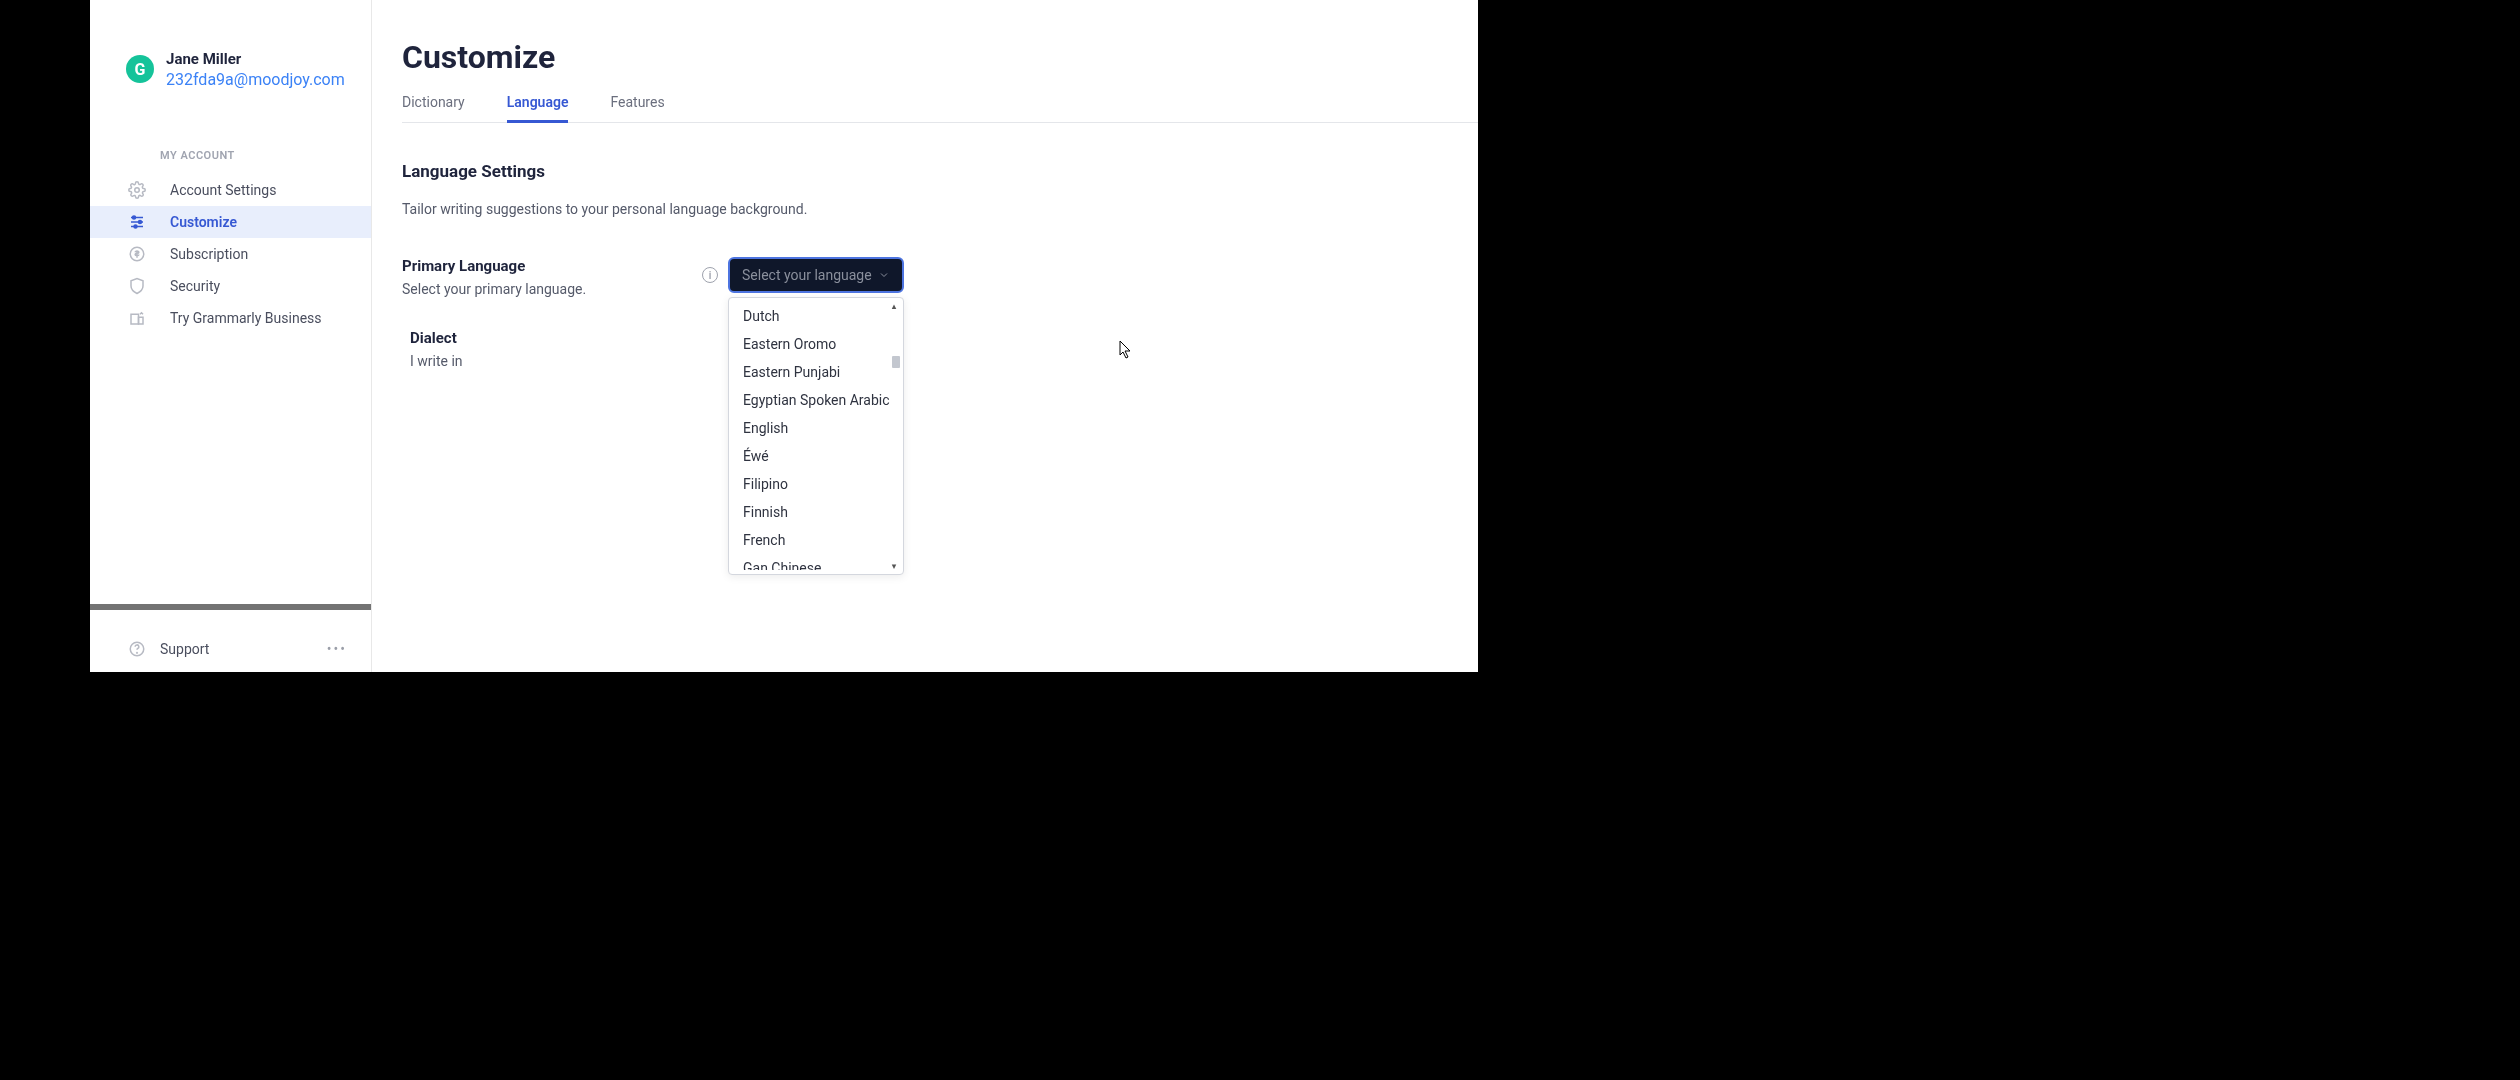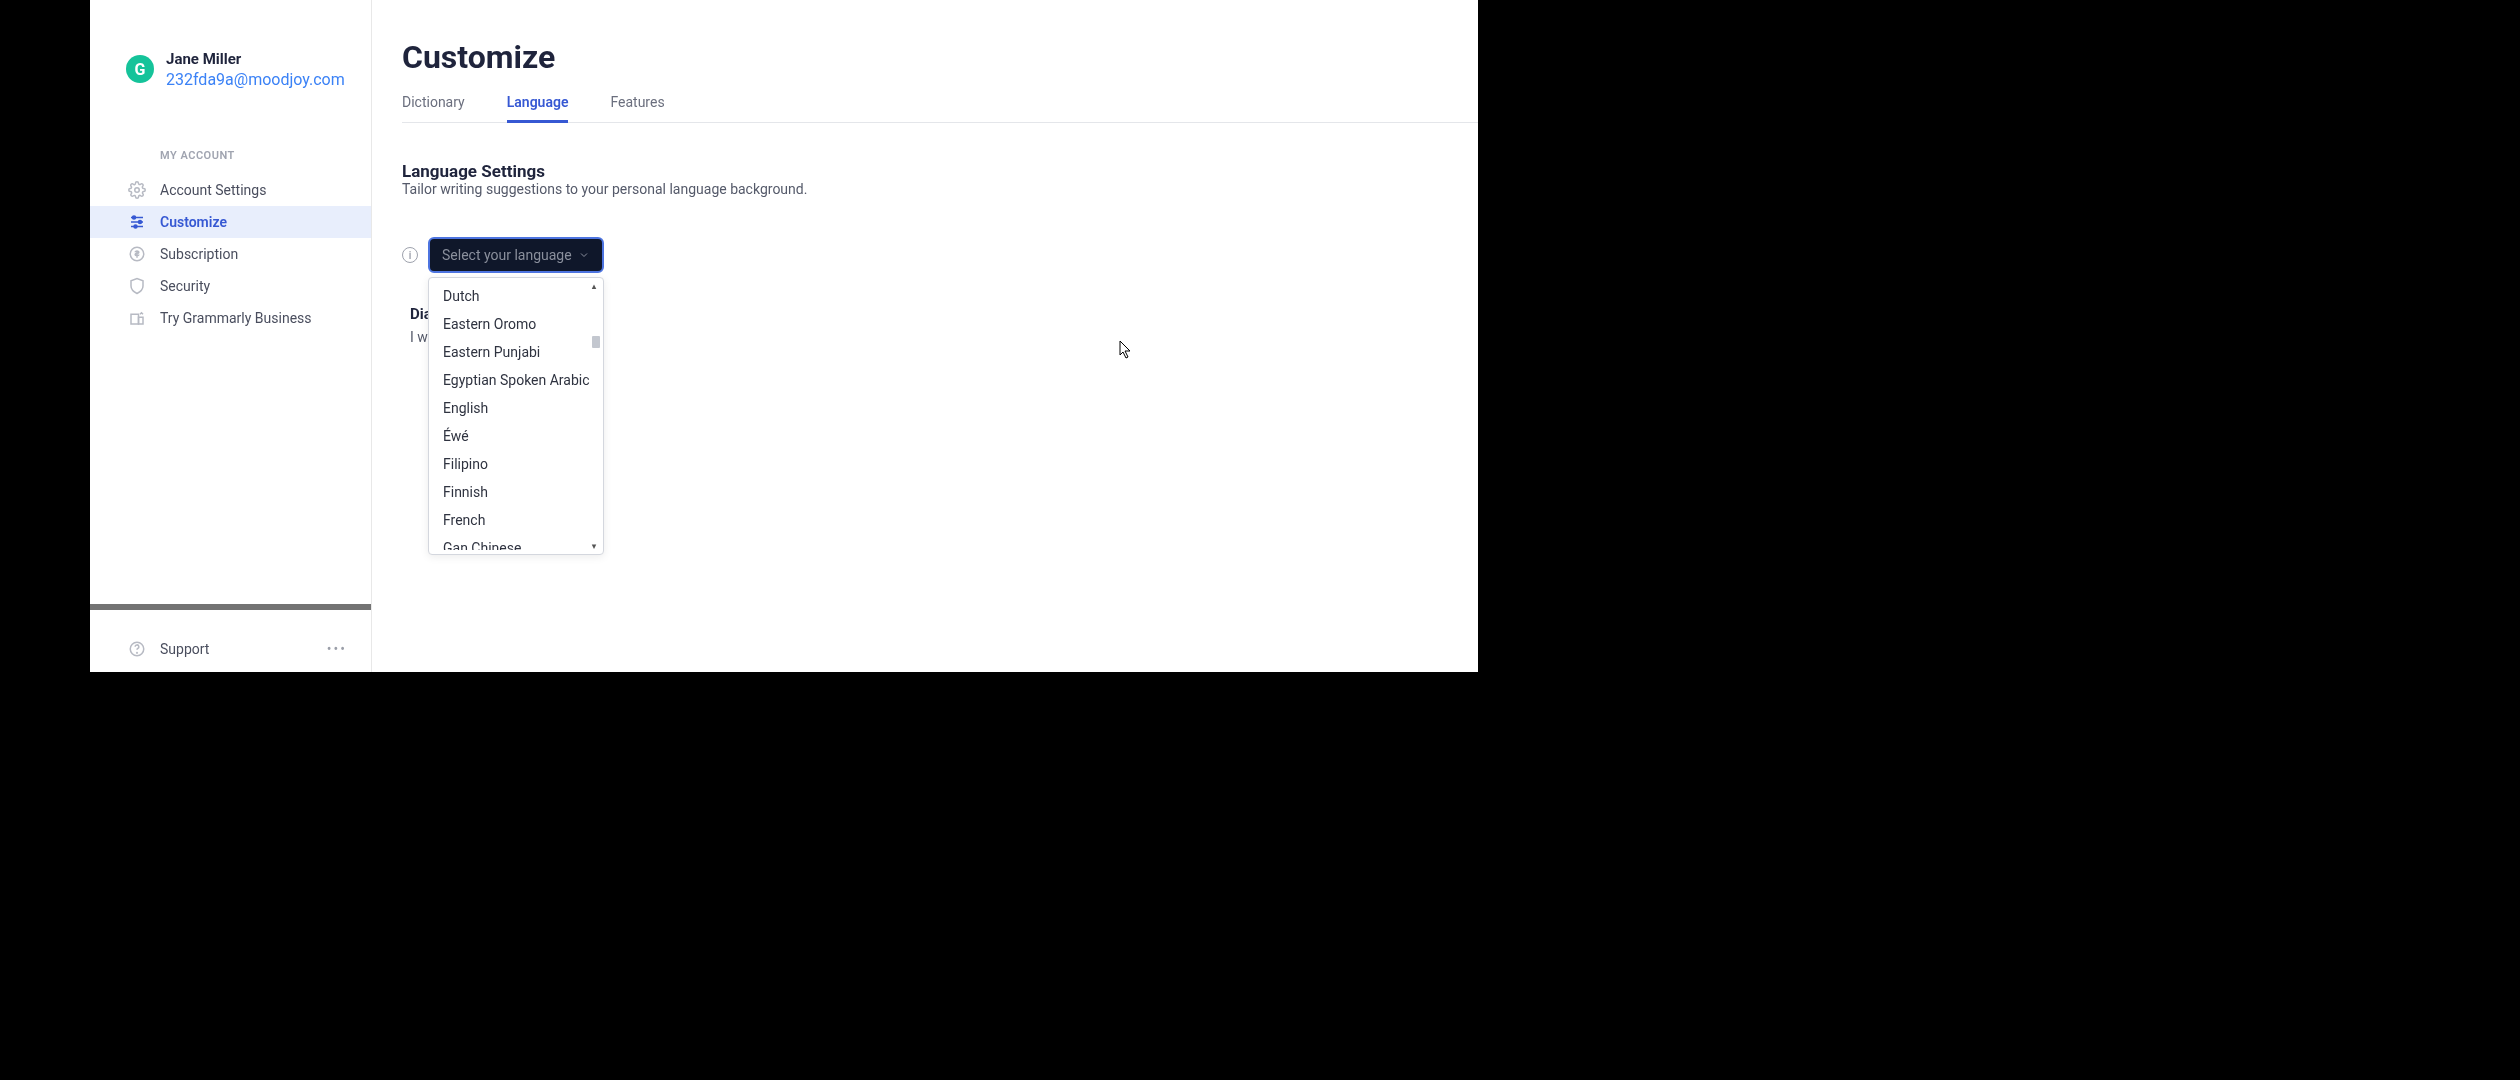--- a/index.html
+++ b/index.html
@@ -66,21 +66,21 @@
   letter-spacing: 0.5px;
   color: #a0a4b0;
   padding: 0 0 12px 70px;
 }
 .nav-list {
   list-style: none;
 }
 .nav-item {
   display: flex;
   align-items: center;
-  gap: 14px;
+  gap: 24px;
   padding: 7px 0 7px 38px;
   font-size: 14px;
   color: #4a4e5e;
   cursor: pointer;
 }
 .nav-item.active {
   background: #e8eefc;
   color: #3658d3;
   font-weight: 600;
 }
@@ -150,21 +150,21 @@
 }
 .section-heading {
   font-size: 17px;
   font-weight: 700;
   color: #1f243c;
   margin-top: 38px;
 }
 .section-desc {
   font-size: 14px;
   color: #555a6a;
-  margin-top: 0;
+  margin-top: 20px;
 }
 .field-row {
   margin-top: 40px;
   display: flex;
   align-items: flex-start;
 }
 .field-left {
   width: 300px;
 }
 .field-label {
@@ -367,20 +367,24 @@
     <div class="tabs">
       <div class="tab">Dictionary</div>
       <div class="tab active">Language</div>
       <div class="tab">Features</div>
     </div>
 
     <h2 class="section-heading">Language Settings</h2>
     <p class="section-desc">Tailor writing suggestions to your personal language background.</p>
 
     <div class="field-row">
+      <div class="field-left">
+        <div class="field-label">Primary Language</div>
+        <div class="field-help">Select your primary language.</div>
+      </div>
       <div class="field-right">
         <div class="info-icon">i</div>
         <div class="select-box">
           <span class="select-placeholder">Select your language</span>
           <span class="chevron">
             <svg width="12" height="12" viewBox="0 0 24 24" fill="none" stroke="currentColor" stroke-width="2">
                 <polyline points="6 9 12 15 18 9"></polyline>
               </svg>
           </span>
         </div>

